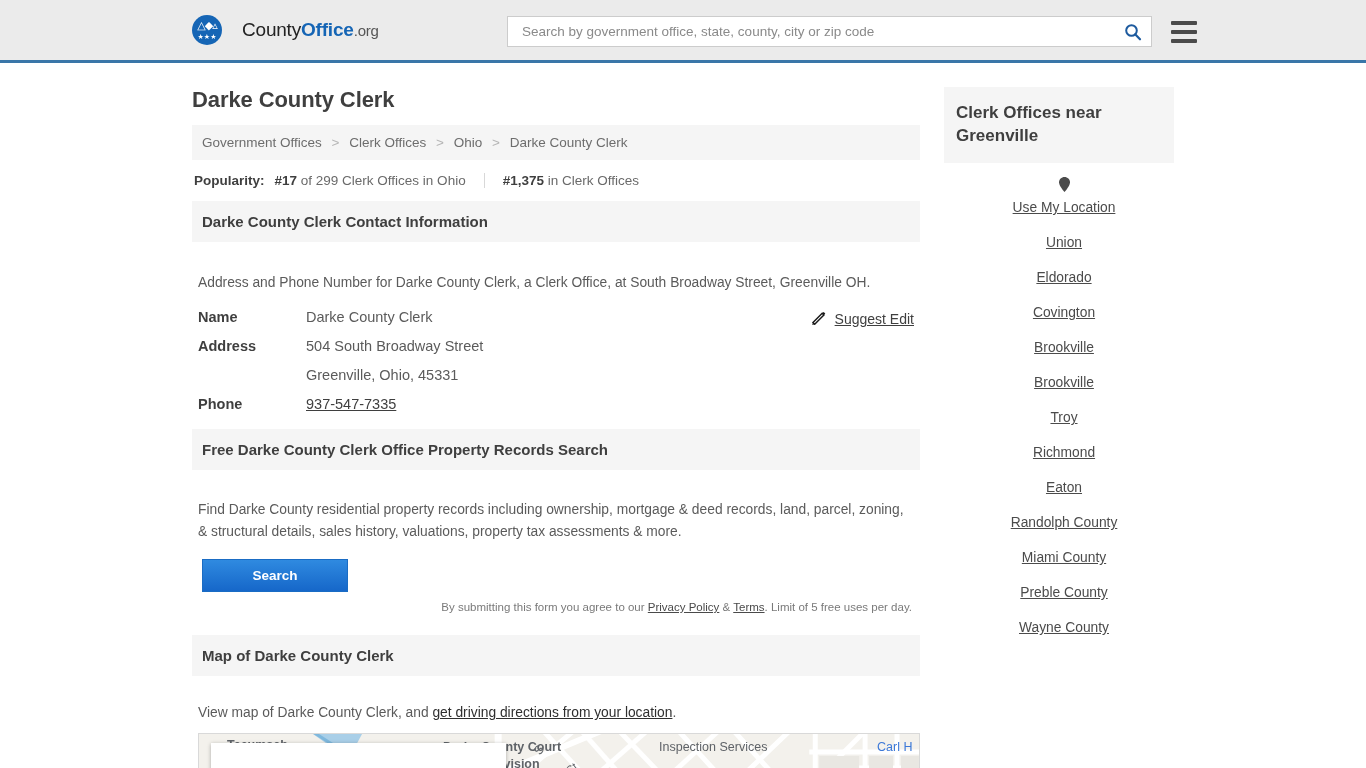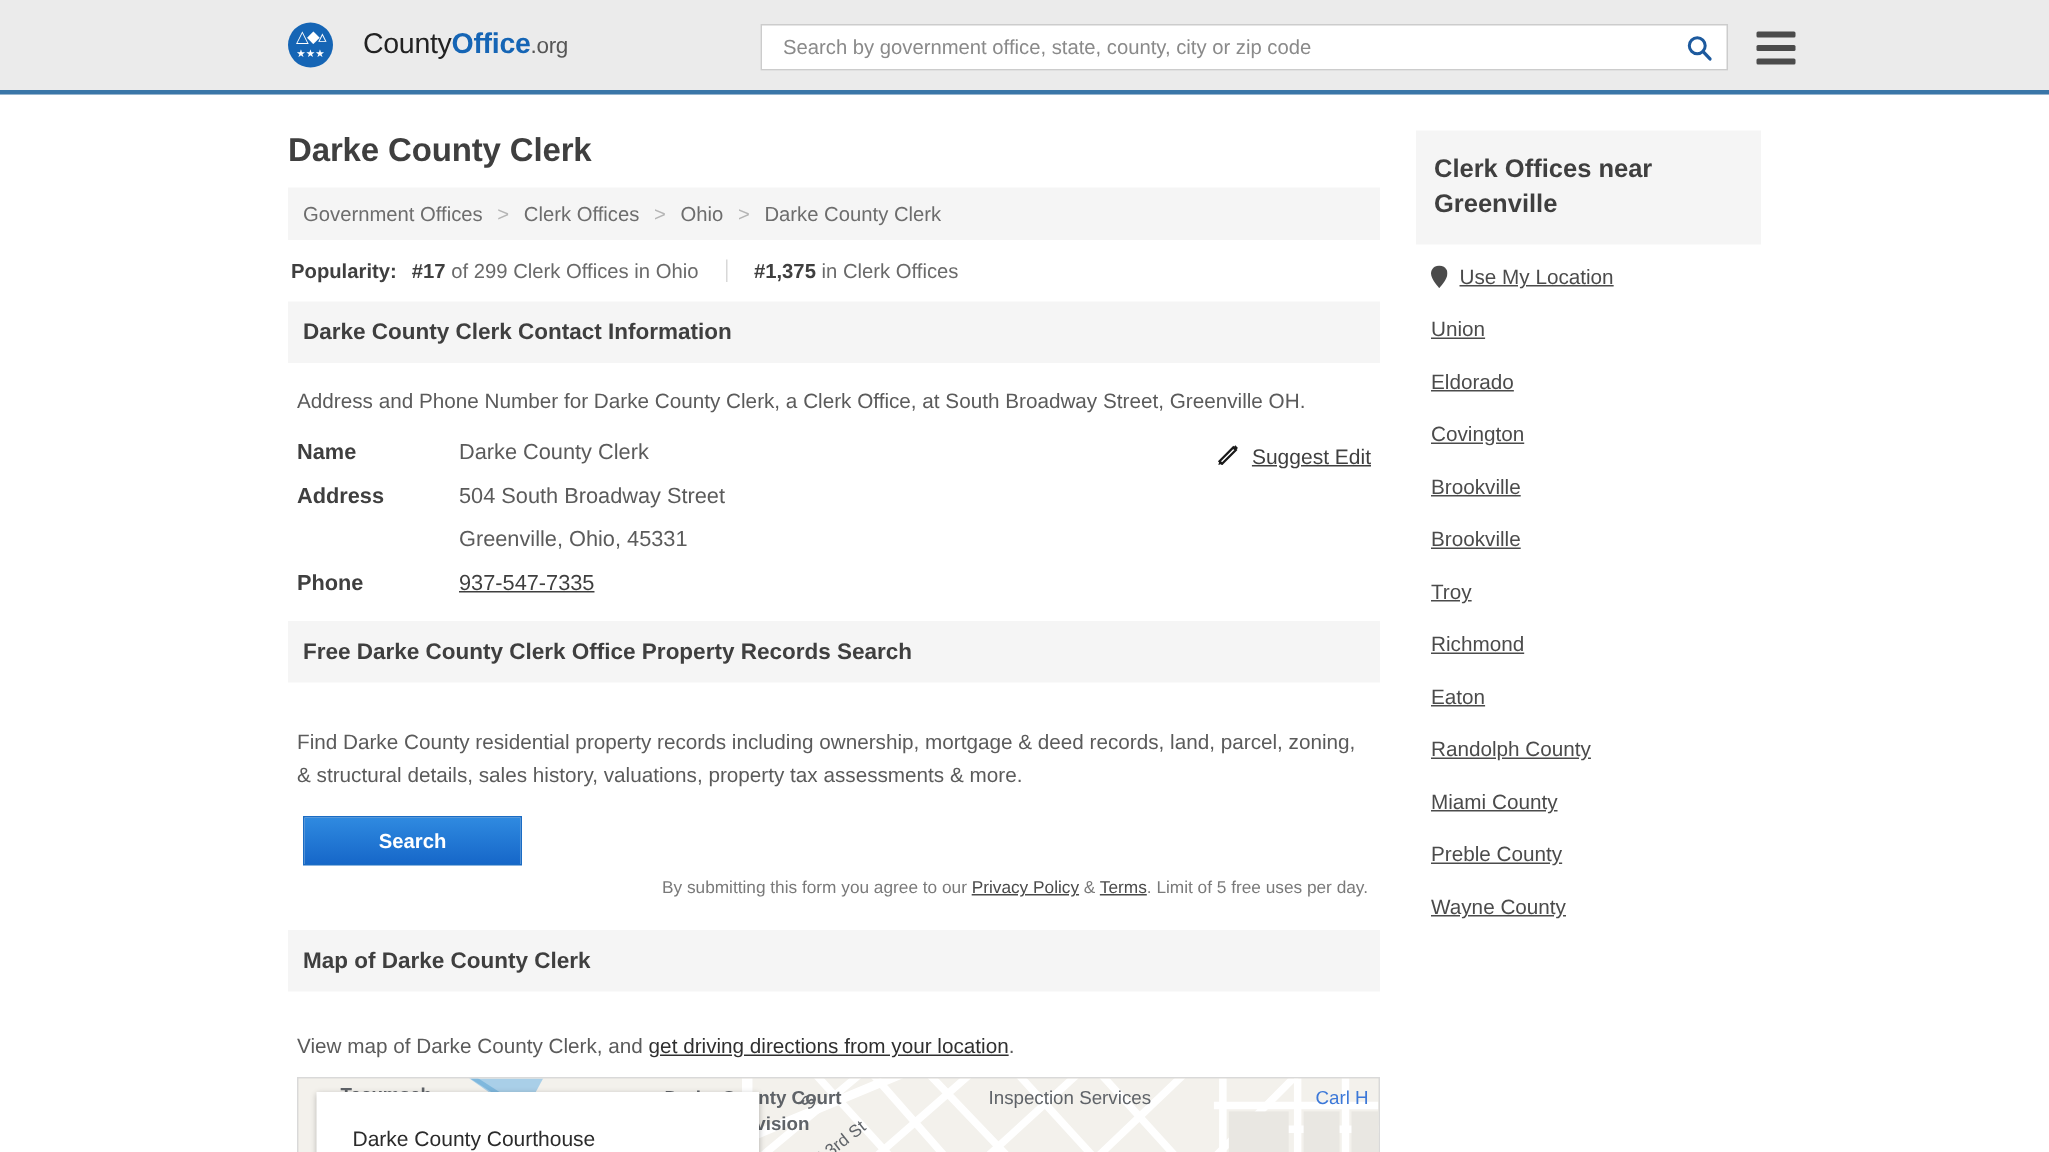--- a/index.html
+++ b/index.html
@@ -163,21 +163,21 @@
     font-weight: bold;
     color: #3f3f3f;
   }
 
   .section-body { padding: 14px 6px 4px 6px; }
 
   .lead {
     font-size: 13.8px;
     color: #5b5b5b;
     line-height: 21px;
-    margin: 1px 0 16px 0;
+    margin: 16px 0 16px 0;
   }
 
   .info-table { width: 100%; position: relative; }
   .info-row { display: flex; margin-bottom: 13px; align-items: flex-start; }
   .info-label {
     width: 108px; flex: 0 0 108px;
     font-size: 14.5px; font-weight: bold; color: #3f3f3f;
   }
   .info-value { font-size: 14.5px; color: #5b5b5b; }
   .info-value a { color: #3f3f3f; text-decoration: underline; }
@@ -285,20 +285,21 @@
     line-height: 23px;
     margin-top: 24px;
   }
   .side-list { padding: 14px 0 0 10px; }
   .side-item {
     display: flex;
     align-items: center;
     gap: 8px;
     margin-bottom: 20px;
     font-size: 13.8px;
+    flex-direction: column;
   }
   .side-item a {
     color: #4b4b4b;
     text-decoration: underline;
   }
   .pin-icon {
     width: 11px; height: 15px;
     flex: 0 0 auto;
     display: inline-block;
   }

